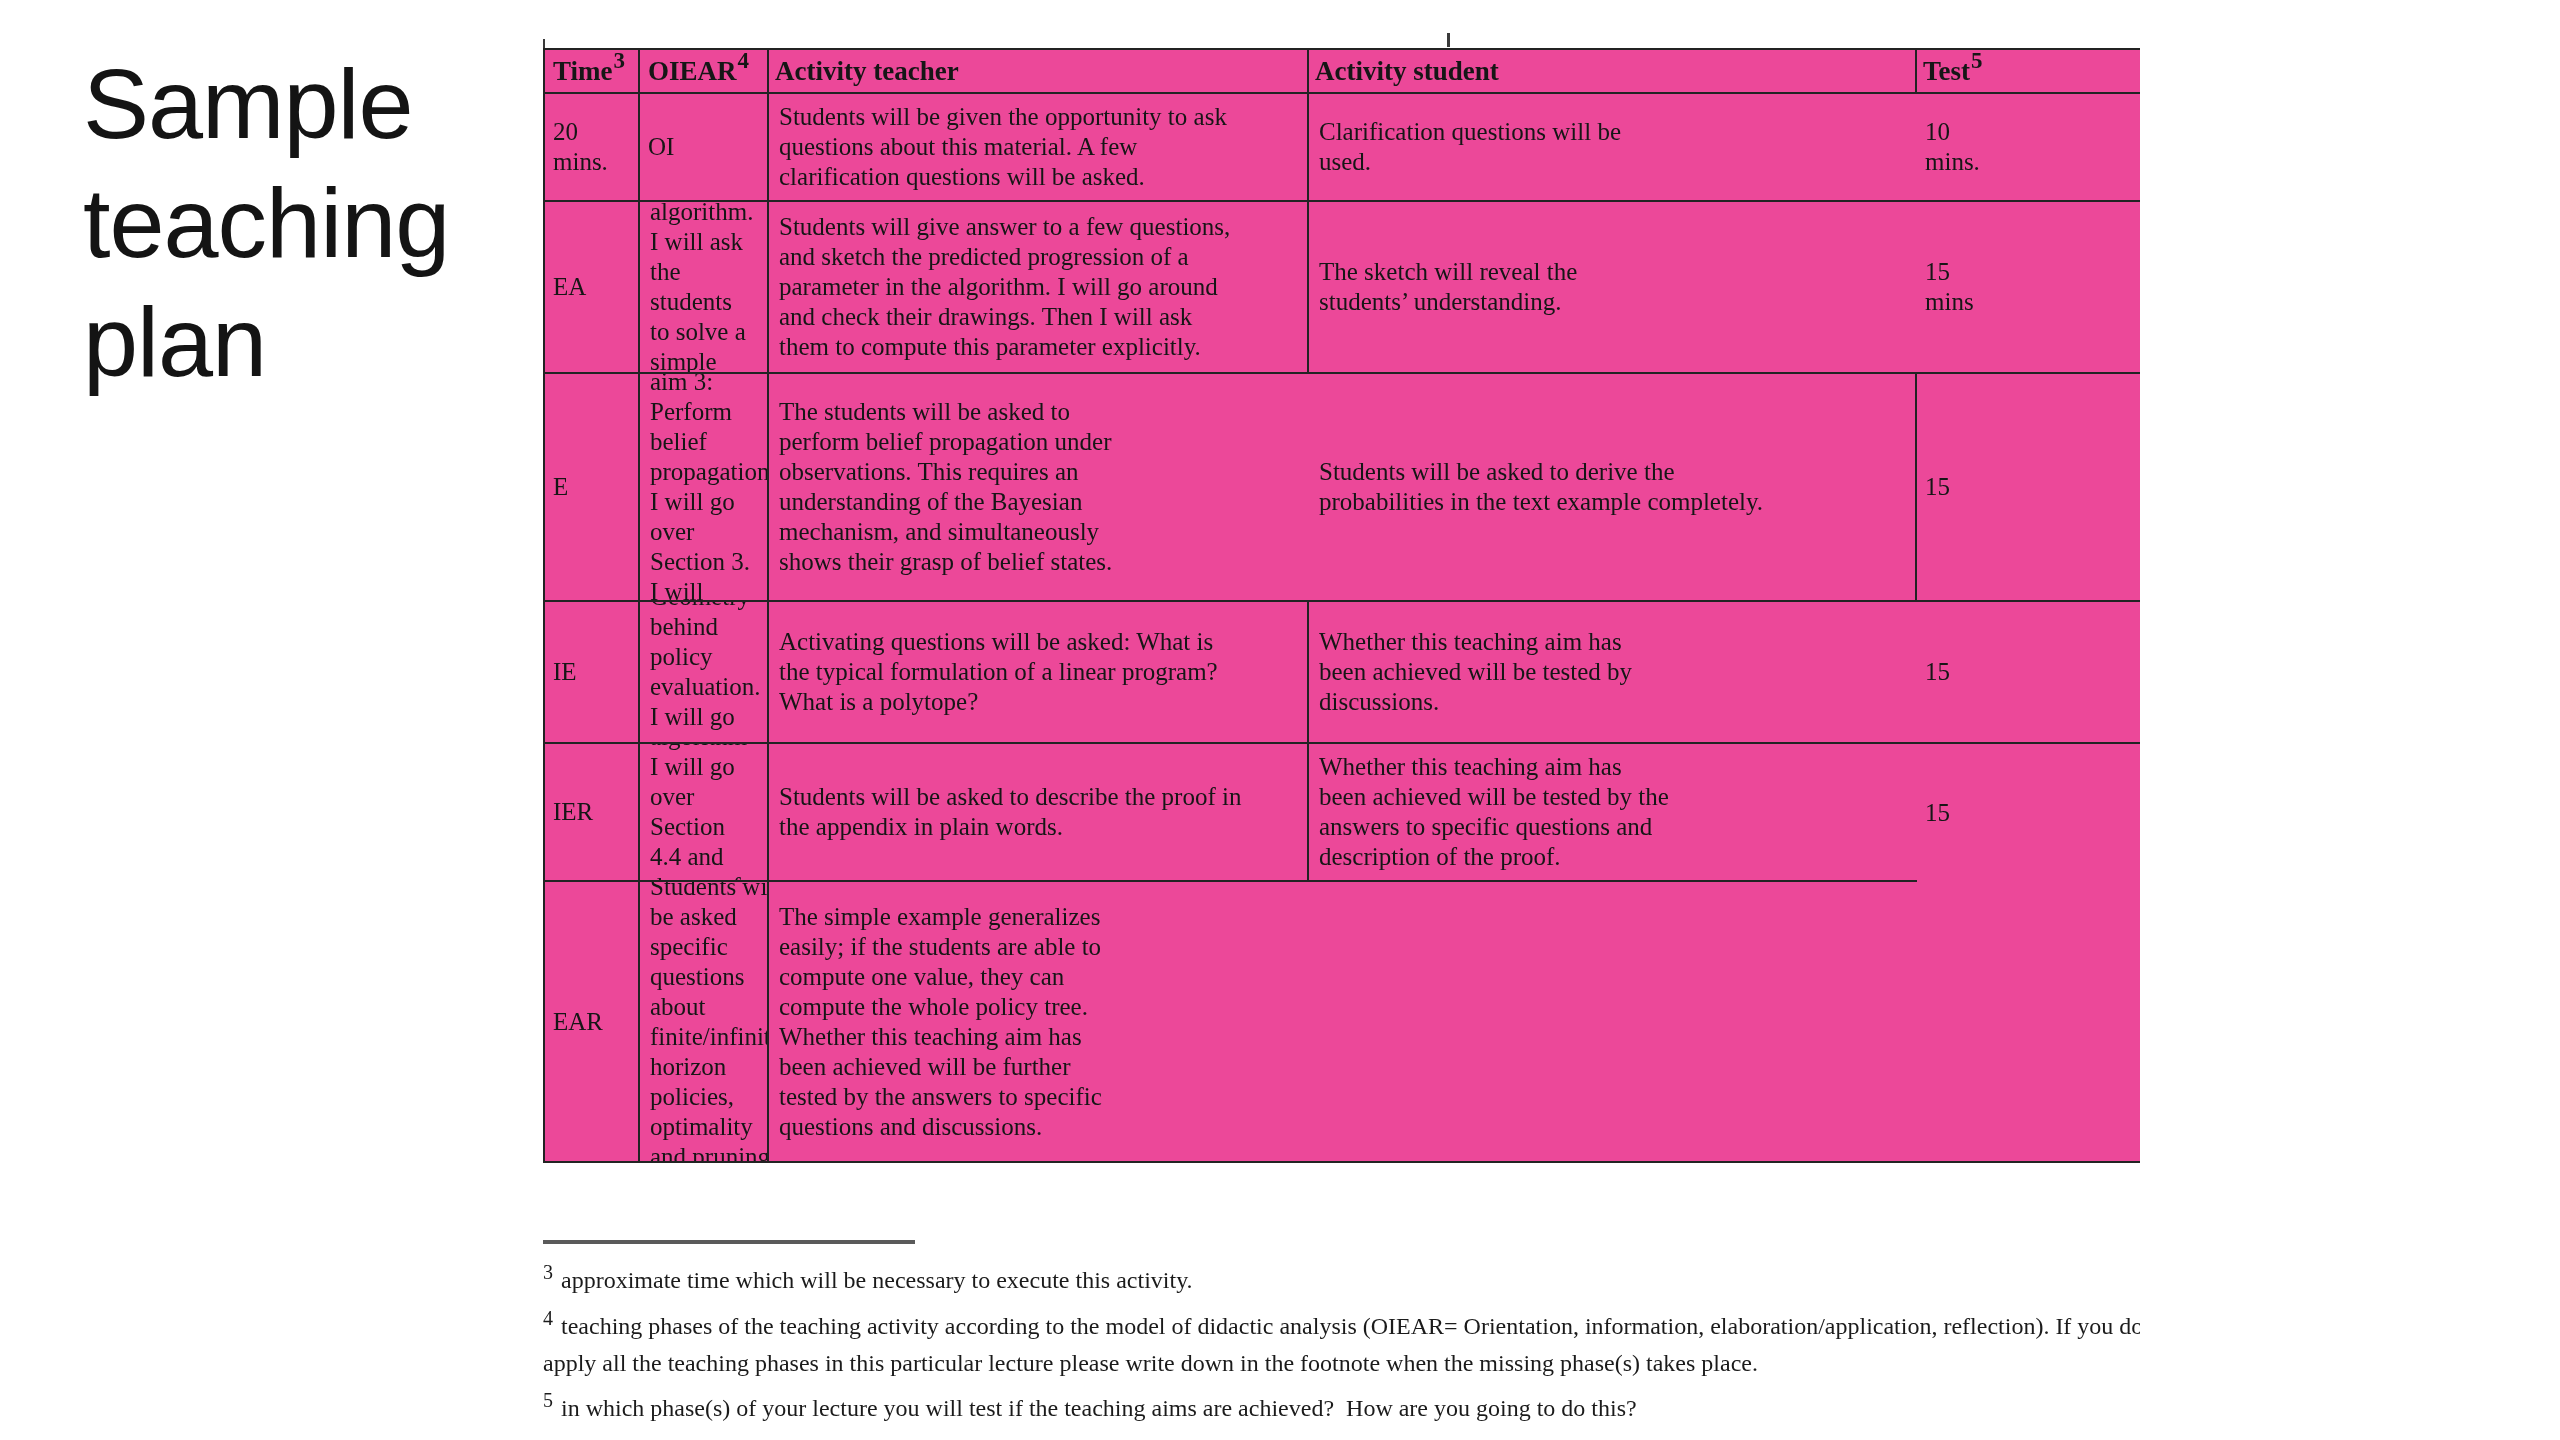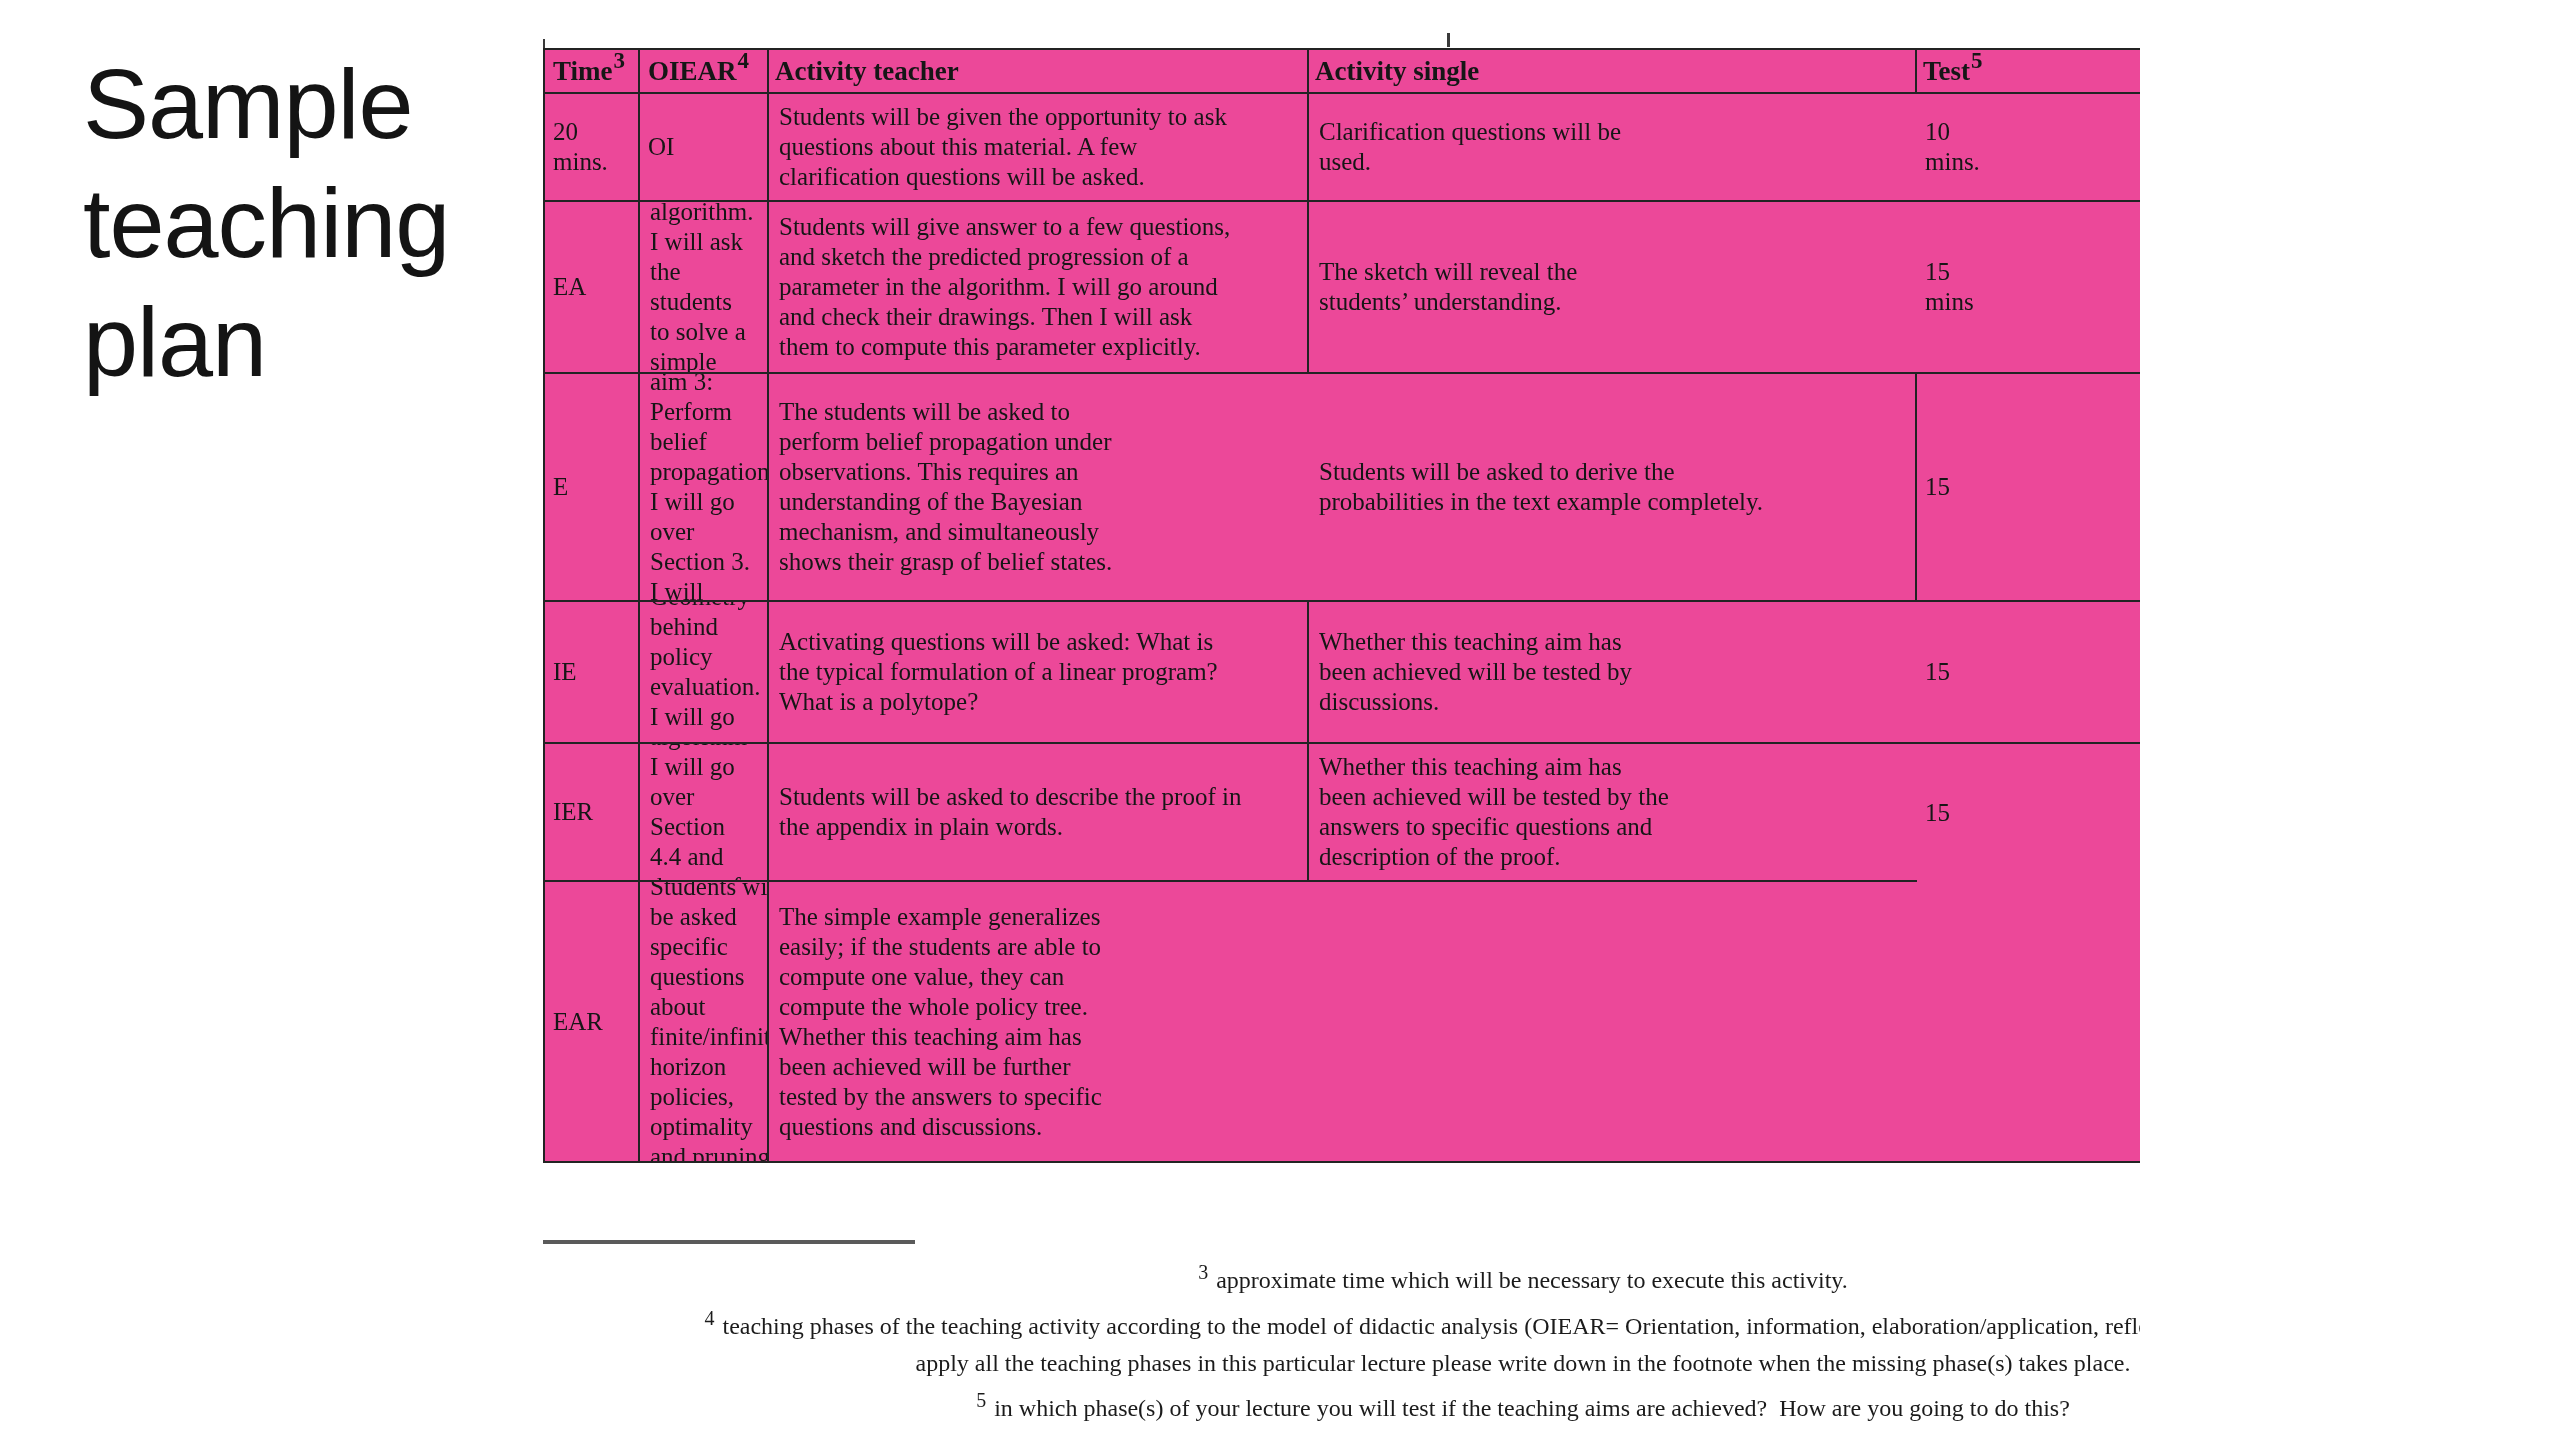--- a/index.html
+++ b/index.html
@@ -64,21 +64,20 @@
   .tick-top-mid{left:1447px;top:33px;width:3px;height:14px;}
   .tick-top-right{left:2353px;top:36px;width:3px;height:13px;}
   .tick-top-left{left:543px;top:39px;width:2px;height:9px;}
   .tick-bottom-right{left:2354px;top:1164px;width:4px;height:17px;background:#bdbdbd;}
   
   .footnotes{
     position:absolute;
     left:543px;top:1240px;width:1960px;
     font-size:24px;line-height:36px;
     color:#1b1b1b;
-    text-align:center;
   }
   .fn-sep{
     width:372px;height:4px;
     background:#5a5a5a;
     margin:0 0 18px 0;
   }
   .fn{margin:0 0 9px 0;}
   .fn-marker{
     position:relative;top:-9px;
     font-size:20px;
@@ -100,21 +99,21 @@
         <span class="hsup">3</span>
       </div>
     <div class="cell hcell narrow">
         <span>OIEAR</span>
         <span class="hsup">4</span>
       </div>
     <div class="cell hcell">
         <span>Activity teacher</span>
       </div>
     <div class="cell hcell">
-        <span>Activity single</span>
+        <span>Activity student</span>
       </div>
     <div class="cell hcell lc">
         <span>Test</span>
         <span class="hsup">5</span>
       </div>
 
     <div class="cell narrow">
         <span>20
 mins.</span>
       </div>

